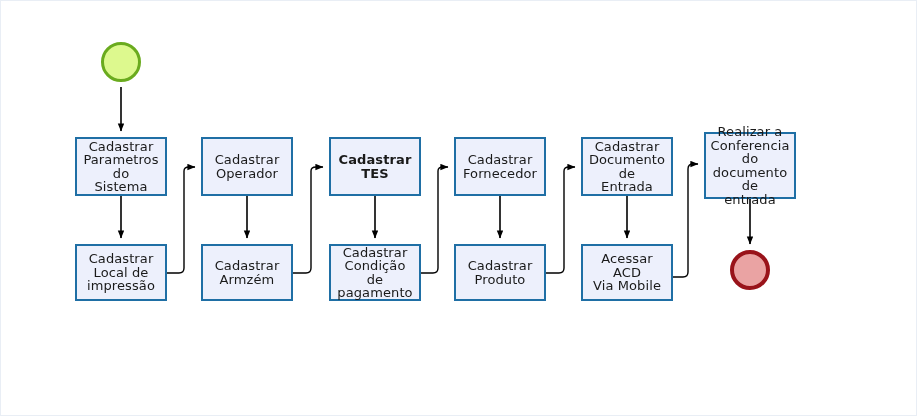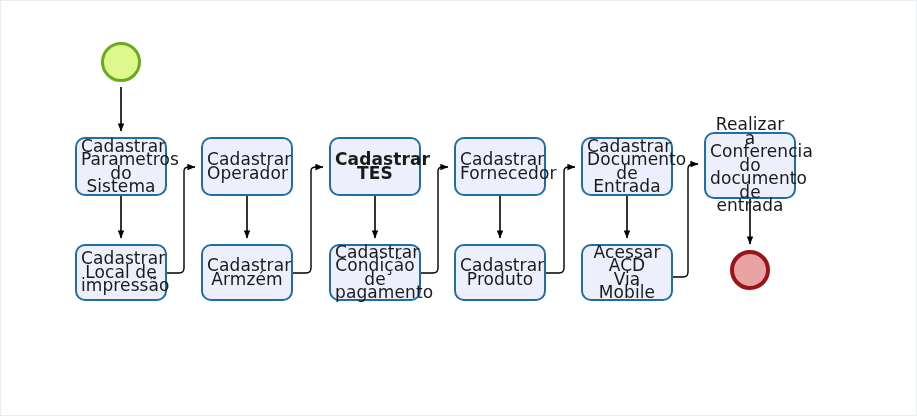--- a/index.html
+++ b/index.html
@@ -27,25 +27,25 @@
     height: 416px;
     pointer-events: none;
   }
   .node {
     position: absolute;
     box-sizing: border-box;
     display: flex;
     align-items: center;
     justify-content: center;
     text-align: center;
-    border-radius: 10px;
+    border-radius: 0;
     background: #edf0fc;
     border: 2px solid #1f6fa5;
     color: #1a1a1a;
-    font-size: 17px;
+    font-size: 13px;
     line-height: 13.5px;
     padding: 2px 4px;
     letter-spacing: 0.1px;
   }
   .node .label {
     display: block;
     width: 100%;
     white-space: pre-line;
   }
   .terminator {

